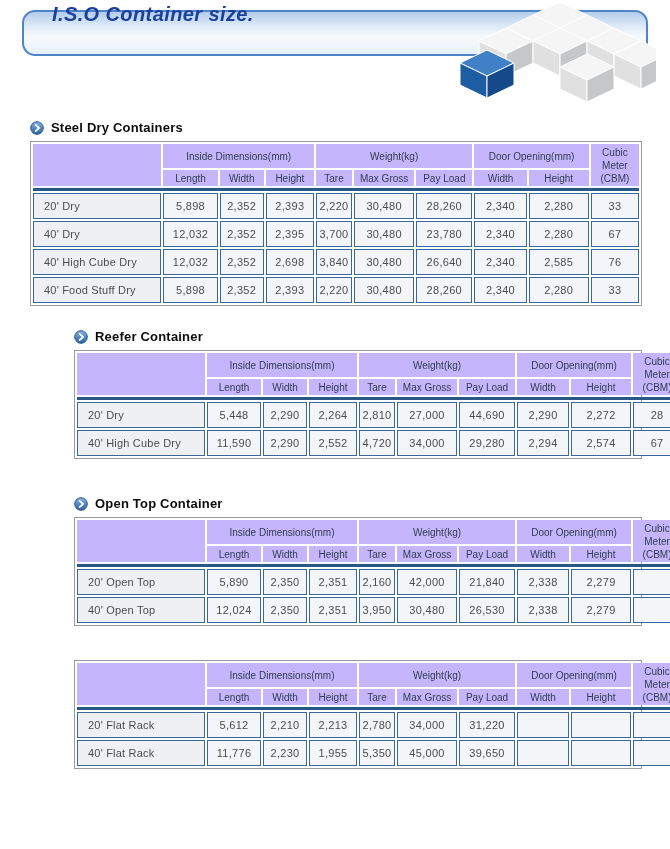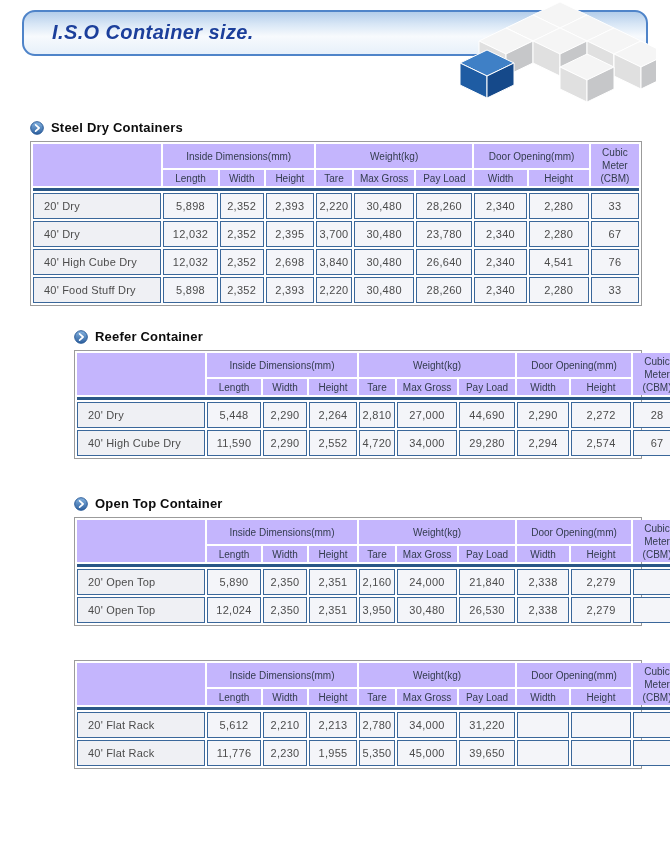--- a/index.html
+++ b/index.html
@@ -7,21 +7,21 @@
     width:670px; height:849px; position:relative; overflow:hidden;
     background:#ffffff; font-family:"Liberation Sans", sans-serif;
   }
   
   .banner {
     position:absolute; left:22px; top:10px; width:626px; height:46px;
     box-sizing:border-box; border:2px solid #4f84c9; border-radius:13px;
     background:linear-gradient(180deg,#b3cdea 0%, #d9e7f6 30%, #f7fafd 58%, #e7f0fa 100%);
   }
   .banner-title {
-    position:absolute; left:52px; top:33px; transform:translateY(-54%);
+    position:absolute; left:52px; top:15px; transform:translateY(-54%);
     margin:0; font-size:20px; font-style:italic; font-weight:bold;
     color:#1c3f9b; letter-spacing:0.4px; white-space:nowrap;
   }
   .illus { position:absolute; right:14px; top:0; width:240px; height:105px; }
   
   .content { position:absolute; left:30px; top:117px; width:612px; }
   .section { margin:0 0 20px 0; }
   .section + .section { margin-top:20px;padding-left:44px; }
   .section.sp { margin-top:34px; }
   .sec-head { display:flex; align-items:flex-end; height:18px; margin-bottom:6px; }
@@ -189,21 +189,21 @@
             </tr>
             <tr>
               <td class="lbl">40' High Cube Dry</td>
               <td class="val">12,032</td>
               <td class="val">2,352</td>
               <td class="val">2,698</td>
               <td class="val">3,840</td>
               <td class="val">30,480</td>
               <td class="val">26,640</td>
               <td class="val">2,340</td>
-              <td class="val">4,541</td>
+              <td class="val">2,585</td>
               <td class="val">76</td>
             </tr>
             <tr>
               <td class="lbl">40' Food Stuff Dry</td>
               <td class="val">5,898</td>
               <td class="val">2,352</td>
               <td class="val">2,393</td>
               <td class="val">2,220</td>
               <td class="val">30,480</td>
               <td class="val">28,260</td>
@@ -334,21 +334,21 @@
         <tbody>
             <tr class="rule">
               <td colspan="10"></td>
             </tr>
             <tr>
               <td class="lbl">20' Open Top</td>
               <td class="val">5,890</td>
               <td class="val">2,350</td>
               <td class="val">2,351</td>
               <td class="val">2,160</td>
-              <td class="val">24,000</td>
+              <td class="val">42,000</td>
               <td class="val">21,840</td>
               <td class="val">2,338</td>
               <td class="val">2,279</td>
               <td class="val"></td>
             </tr>
             <tr>
               <td class="lbl">40' Open Top</td>
               <td class="val">12,024</td>
               <td class="val">2,350</td>
               <td class="val">2,351</td>

